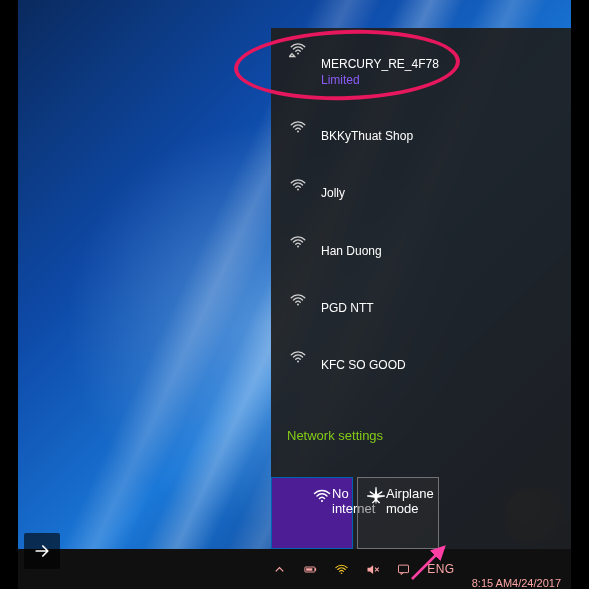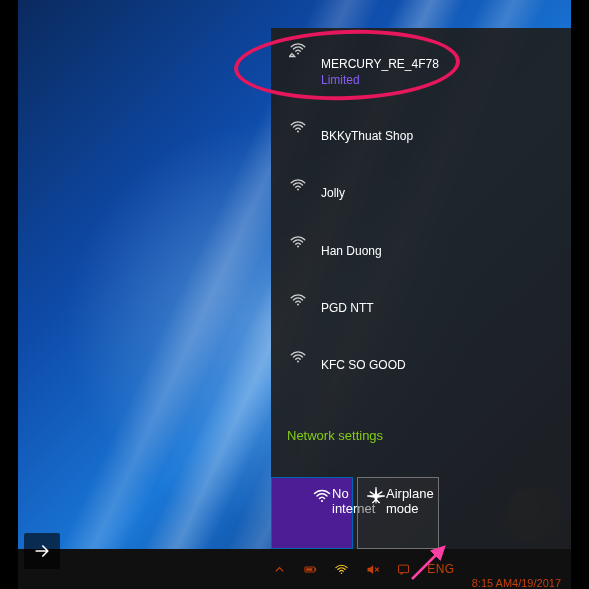--- a/index.html
+++ b/index.html
@@ -122,21 +122,21 @@
     align-items: center;
     gap: 2px;
     height: 100%;
   }
   .tray-item {
     height: 100%;
     display: flex;
     align-items: center;
     justify-content: center;
     padding: 0 7px;
-    color: #c2410c;
+    color: #fca5a5;
   }
   .tray-item svg { width: 15px; height: 15px; }
   .clock-block {
     display: flex;
     flex-direction: row;
     align-items: flex-end;
     line-height: 1.1;
     padding: 0 8px;
   }
   .lang { font-size: 12px; letter-spacing: 0.5px; }
@@ -351,21 +351,21 @@
         </div>
         <div class="tray-item">
           <svg viewBox="0 0 24 24">
               <rect x="4" y="5" width="16" height="12" rx="1" fill="none" stroke="currentColor" stroke-width="1.5"></rect>
               <path d="M8 17 L8 20 L12 17" fill="none" stroke="currentColor" stroke-width="1.5"></path>
             </svg>
         </div>
         <div class="tray-item lang">ENG</div>
         <div class="tray-item clock-block">
           <span>8:15 AM</span>
-          <span>4/19/2017</span>
+          <span>4/24/2017</span>
         </div>
       </div>
     </div>
 
     <svg class="arrow-anno" style="left:388px; bottom:4px; width:50px; height:50px;" viewBox="0 0 50 50">
       <defs>
         <marker id="ah" markerWidth="6" markerHeight="6" refX="5" refY="3" orient="auto">
           <path d="M0 0 L6 3 L0 6 Z" fill="#ff3fa4"></path>
         </marker>
       </defs>

